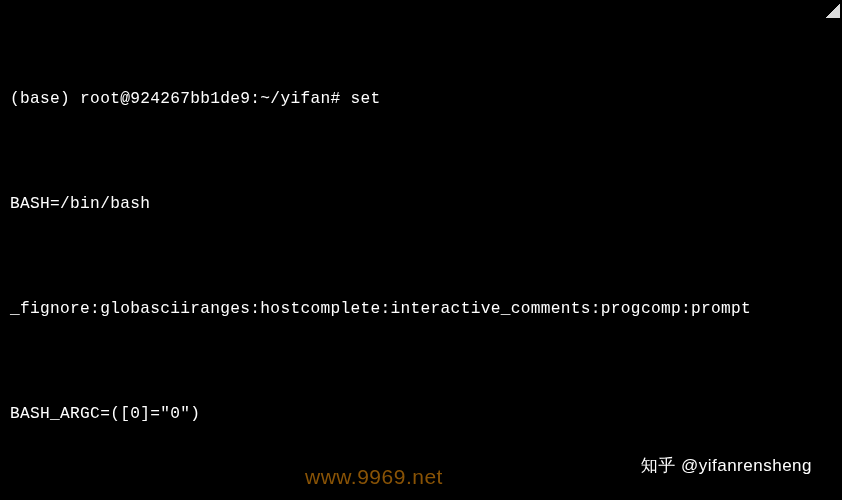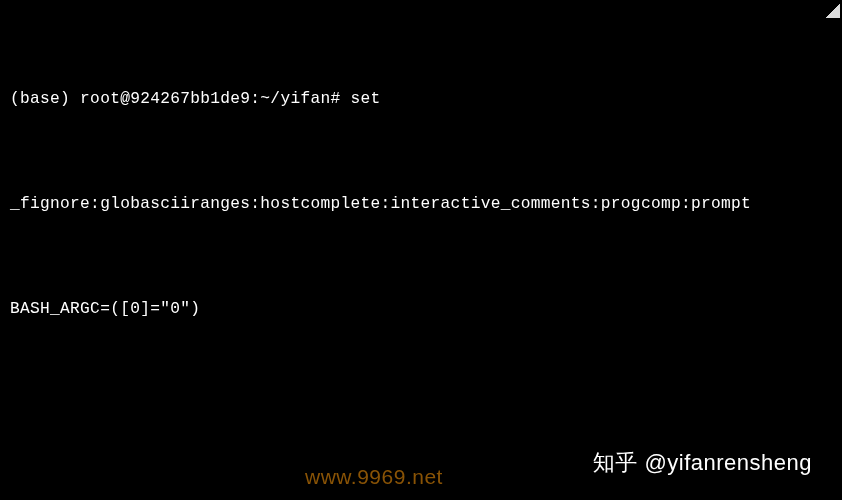--- a/index.html
+++ b/index.html
@@ -38,38 +38,39 @@
       font-weight: normal;
       letter-spacing: 0.5px;
       opacity: 0.85;
     }
     .watermark-zhihu {
       position: absolute;
       bottom: 22px;
       right: 30px;
       color: #ffffff;
       font-family: "PingFang SC", "Microsoft YaHei", sans-serif;
-      font-size: 22px;
+      font-size: 17px;
       font-weight: normal;
       letter-spacing: 0.5px;
     }
     .corner {
       position: absolute;
       right: 2px;
       top: 2px;
       width: 16px;
       height: 16px;
       background: linear-gradient(315deg, #dddddd 0%, #dddddd 45%, transparent 46%);
     }
   </style>
 </head>
 <body>
 
 <div class="terminal">
   <div class="line"><span>(base) root@924267bb1de9:~/yifan# </span><span>set</span></div>
+  <div class="line">BASH=/bin/bash</div>
   <div class="line">_fignore:globasciiranges:hostcomplete:interactive_comments:progcomp:prompt</div>
   <div class="line">BASH_ARGC=([0]="0")</div>
   
   
   
   
   
   
   
   

